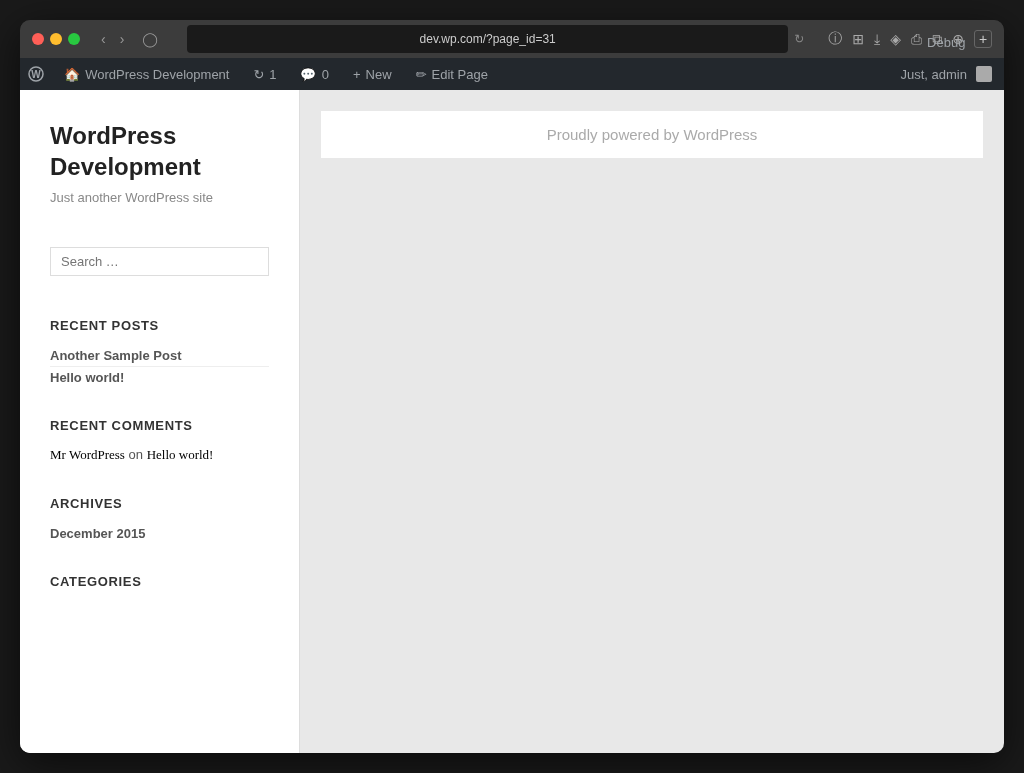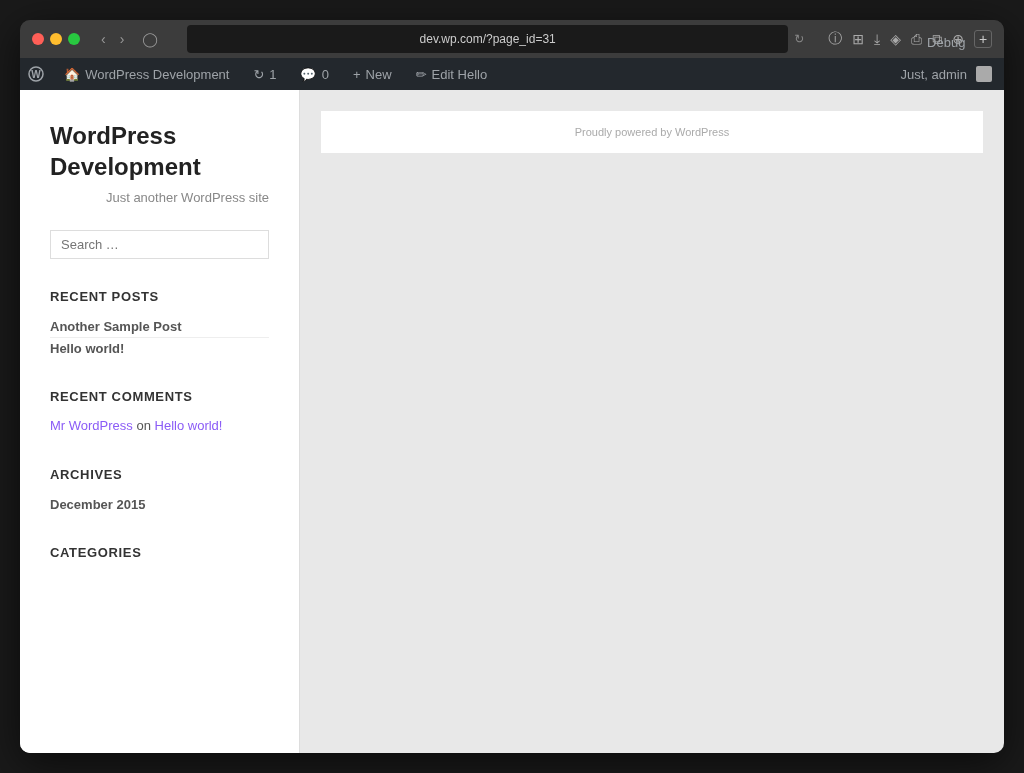--- a/index.html
+++ b/index.html
@@ -213,31 +213,30 @@
       font-size: 24px;
       font-weight: bold;
       color: #222;
       line-height: 1.3;
       margin-bottom: 8px;
     }
 
     .site-tagline {
       font-size: 13px;
       color: #888;
-      margin-bottom: 25px;
-      text-align: right;
+      margin-bottom: 42px;
     }
 
     .search-box {
       width: 100%;
       border: 1px solid #ddd;
       padding: 6px 10px;
       font-size: 13px;
       color: #aaa;
-      margin-bottom: 30px;
+      margin-bottom: 42px;
       outline: none;
     }
 
     .sidebar-section-title {
       font-size: 13px;
       font-weight: bold;
       letter-spacing: 0.05em;
       color: #333;
       text-transform: uppercase;
       margin-bottom: 12px;
@@ -260,40 +259,41 @@
 
     .sidebar-link:last-child { border-bottom: none; }
 
     .recent-comment {
       font-size: 13px;
       color: #555;
       line-height: 1.6;
     }
 
     .recent-comment a {
-      color: #8b5cf6;
+      color: #000000;
       text-decoration: none;
+      font-family: Liberation Serif, serif;
     }
 
     
     .wp-main {
       flex: 1;
       padding: 20px;
       overflow-y: auto;
     }
 
     .wp-footer-bar {
       background: #fff;
       border: 1px solid #e8e8e8;
       padding: 15px 30px;
       text-align: center;
     }
 
     .powered-by {
-      font-size: 11px;
+      font-size: 15px;
       color: #aaa;
     }
 
     .powered-by a {
       color: #aaa;
       text-decoration: none;
     }
 
     .reload-icon {
       color: #888;
@@ -352,21 +352,21 @@
       <div class="admin-bar-item">
         <span>💬</span>
         <span>0</span>
       </div>
       <div class="admin-bar-item">
         <span>+</span>
         <span>New</span>
       </div>
       <div class="admin-bar-item">
         <span>✏</span>
-        <span>Edit Hello</span>
+        <span>Edit Page</span>
       </div>
     </div>
     <div class="admin-bar-right">
       <div class="admin-bar-item">
         <span>Debug</span>
       </div>
       <div class="admin-bar-item">
         <span>Just, admin</span>
         <span class="admin-avatar"></span>
       </div>

